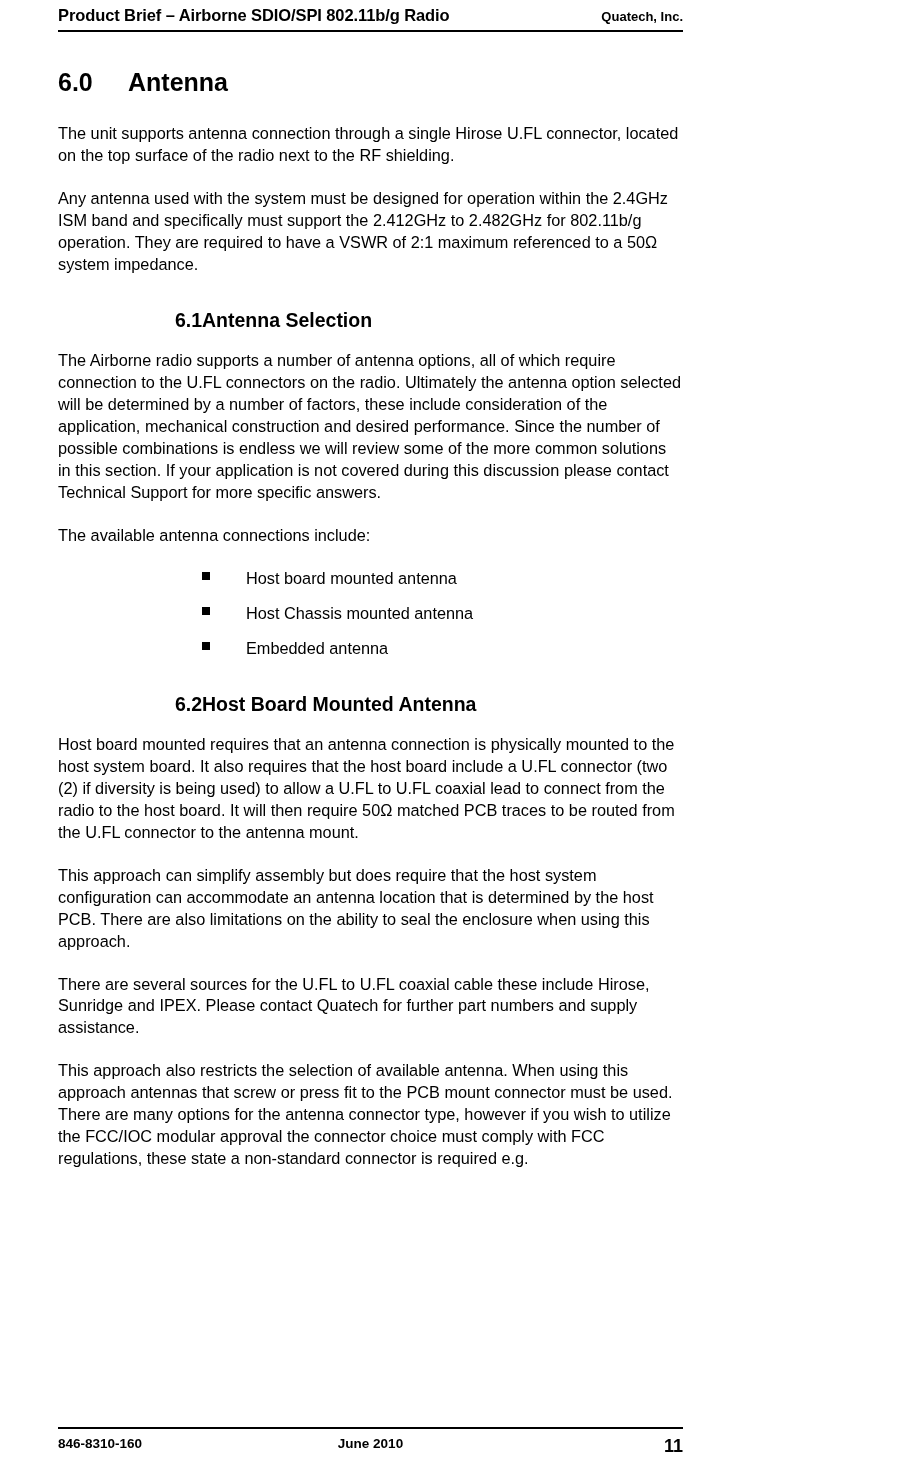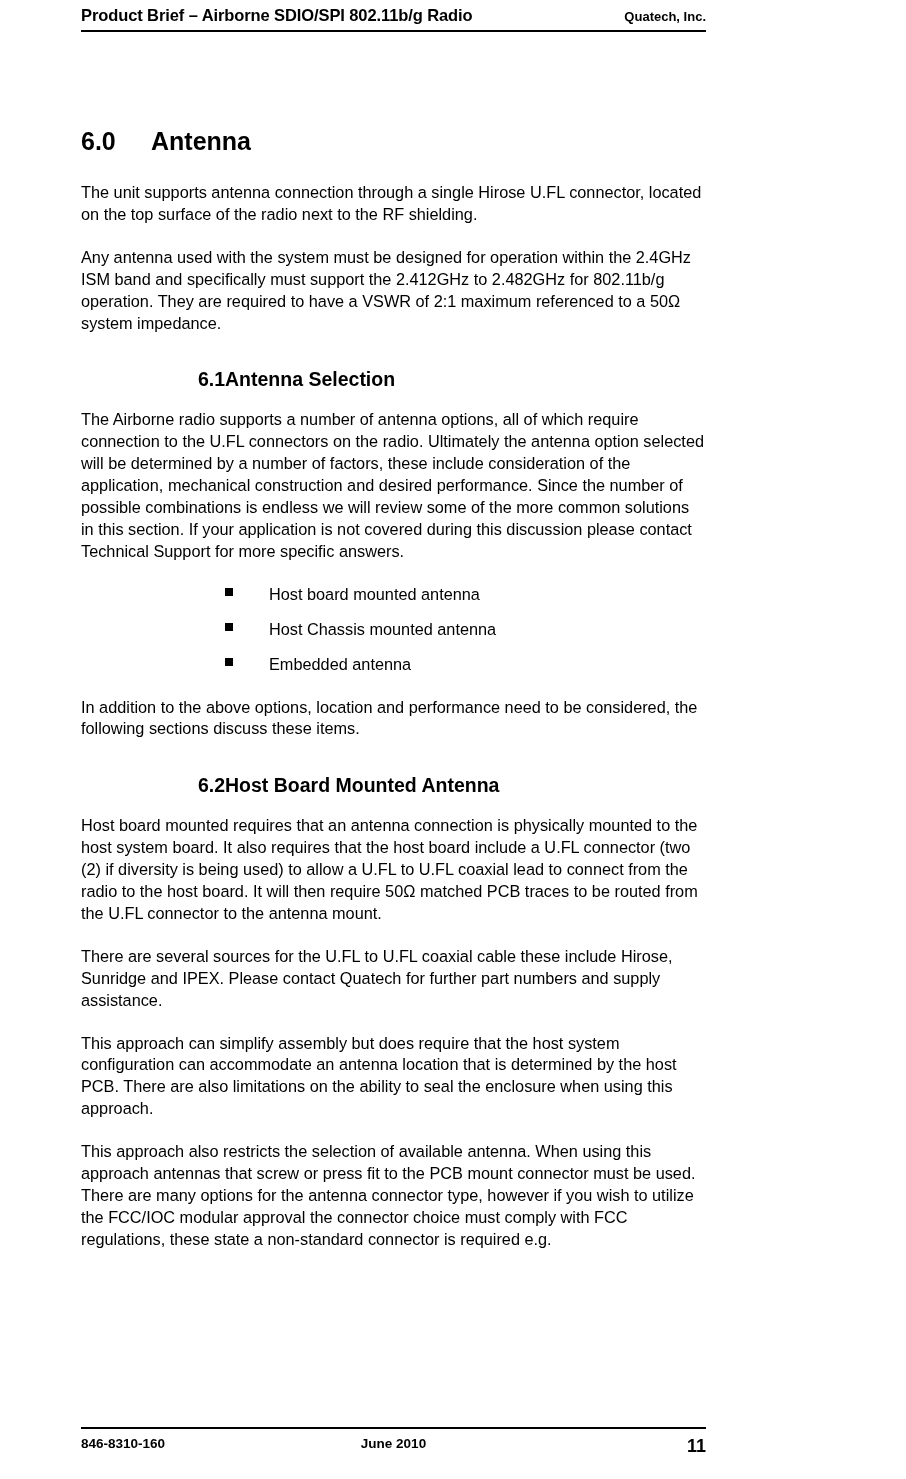--- a/index.html
+++ b/index.html
@@ -14,21 +14,20 @@
     color: #000000;
     position: relative;
     overflow: hidden;
   }
   .page {
     position: relative;
     width: 741px;
     height: 1479px;
     box-sizing: border-box;
     padding: 0 58px;
-    margin-left: 23px;
   }
 
   
   .header {
     display: flex;
     justify-content: space-between;
     align-items: baseline;
     padding-top: 6px;
   }
   .header-left {
@@ -41,21 +40,21 @@
     font-weight: bold;
   }
   .header-rule {
     border: none;
     border-top: 2.2px solid #000;
     margin: 5px 0 0 0;
   }
 
   
   .content {
-    padding-top: 95px;
+    padding-top: 36px;
   }
 
   .h1-row {
     display: flex;
     align-items: baseline;
     margin-bottom: 26px;
   }
   .h1-num {
     font-size: 25px;
     font-weight: bold;
@@ -171,37 +170,37 @@
 
     <p class="body-text indent1">The unit supports antenna connection through a single Hirose U.FL connector, located on the top surface of the radio next to the RF shielding.</p>
     <p class="body-text indent1">Any antenna used with the system must be designed for operation within the 2.4GHz ISM band and specifically must support the 2.412GHz to 2.482GHz for 802.11b/g operation. They are required to have a VSWR of 2:1 maximum referenced to a 50Ω system impedance.</p>
 
     <div class="h2-row">
       <div class="h2-num">6.1</div>
       <div class="h2-title">Antenna Selection</div>
     </div>
 
     <p class="body-text indent2">The Airborne radio supports a number of antenna options, all of which require connection to the U.FL connectors on the radio. Ultimately the antenna option selected will be determined by a number of factors, these include consideration of the application, mechanical construction and desired performance. Since the number of possible combinations is endless we will review some of the more common solutions in this section. If your application is not covered during this discussion please contact Technical Support for more specific answers.</p>
+    <p class="body-text indent2">The available antenna connections include:</p>
 
     <ul class="bullets">
       <li><span class="bullet-mark"></span><span>Host board mounted antenna</span></li>
       <li><span class="bullet-mark"></span><span>Host Chassis mounted antenna</span></li>
       <li><span class="bullet-mark"></span><span>Embedded antenna</span></li>
     </ul>
 
-    <p class="body-text indent2">In addition to the above options, location and performance need to be considered, the following sections discuss these items.</p>
 
     <div class="h2-row">
       <div class="h2-num">6.2</div>
       <div class="h2-title">Host Board Mounted Antenna</div>
     </div>
 
     <p class="body-text indent2">Host board mounted requires that an antenna connection is physically mounted to the host system board. It also requires that the host board include a U.FL connector (two (2) if diversity is being used) to allow a U.FL to U.FL coaxial lead to connect from the radio to the host board. It will then require 50Ω matched PCB traces to be routed from the U.FL connector to the antenna mount.</p>
+    <p class="body-text indent2">This approach can simplify assembly but does require that the host system configuration can accommodate an antenna location that is determined by the host PCB. There are also limitations on the ability to seal the enclosure when using this approach.</p>
     <p class="body-text indent2">There are several sources for the U.FL to U.FL coaxial cable these include Hirose, Sunridge and IPEX. Please contact Quatech for further part numbers and supply assistance.</p>
-    <p class="body-text indent2">This approach can simplify assembly but does require that the host system configuration can accommodate an antenna location that is determined by the host PCB. There are also limitations on the ability to seal the enclosure when using this approach.</p>
     <p class="body-text indent2">This approach also restricts the selection of available antenna.  When using this approach antennas that screw or press fit to the PCB mount connector must be used. There are many options for the antenna connector type, however if you wish to utilize the FCC/IOC modular approval the connector choice must comply with FCC regulations, these state a non-standard connector is required e.g.</p>
 
   </div>
 
   <div class="footer">
     <hr class="footer-rule">
     <div class="footer-row-inner">
       <div class="footer-center">June 2010</div>
       <div style="font-size:13.5px;font-weight:bold;">846-8310-160</div>
       <div style="font-size:18px;font-weight:bold;">11</div>

